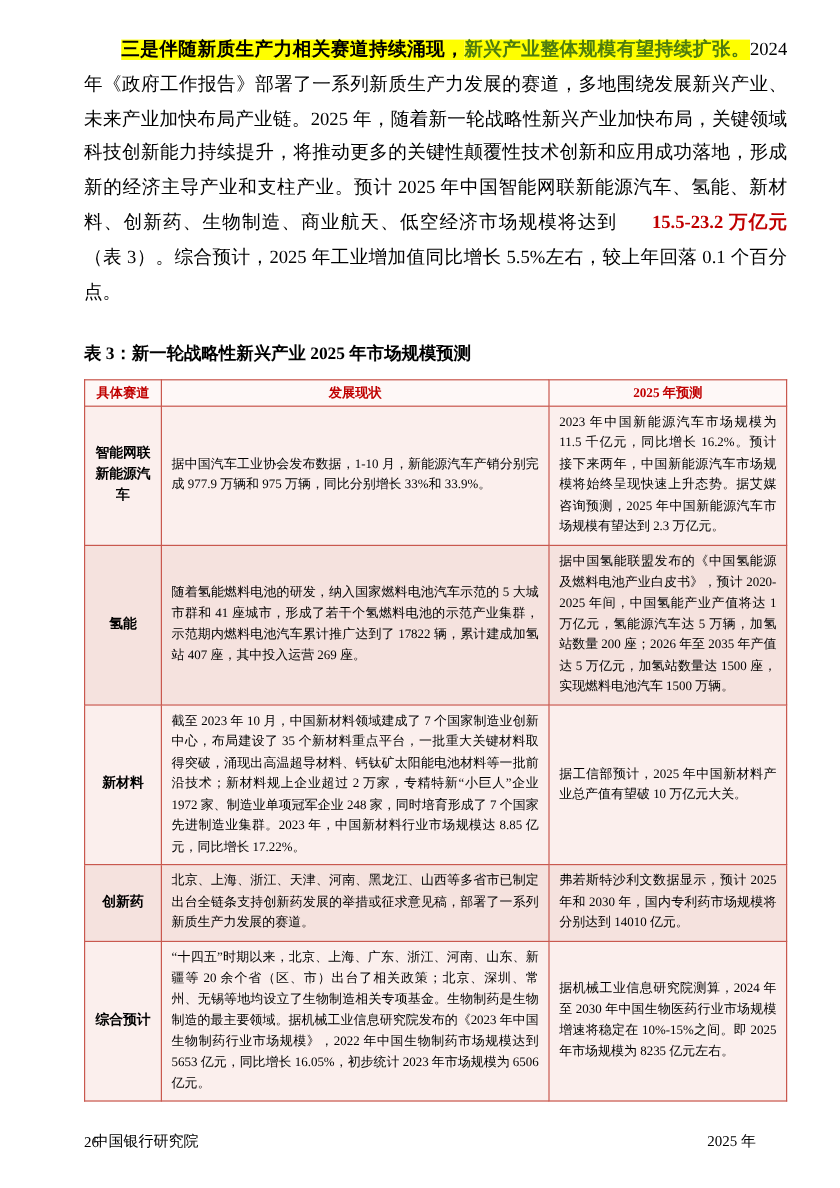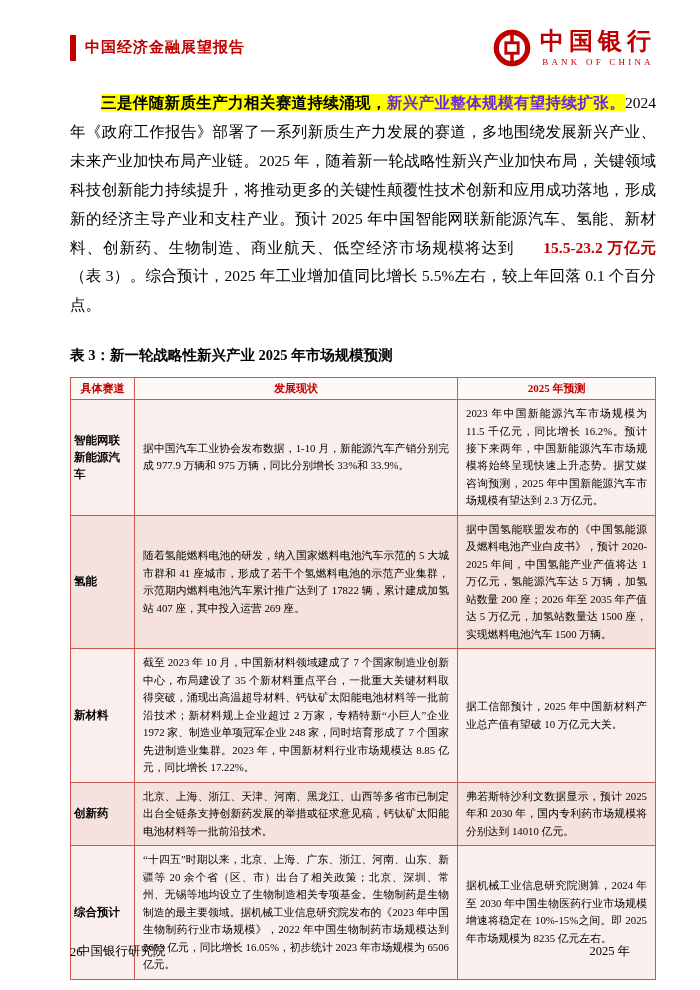--- a/index.html
+++ b/index.html
@@ -41,21 +41,21 @@
     color:#c00000; font-size:9px; letter-spacing:3.2px;
     margin-top:3px; white-space:nowrap;
   }
 
   
   .body-para {
     font-size:15.5px; line-height:1.86;
     text-align:justify; text-indent:2em;
   }
   .hl { background:#ffff00; font-weight:bold; }
-  .lead-red { color:#6d28d9; }
+  .lead-red { color:#4d7c0f; }
   .key-red { color:#c00000; font-weight:bold;margin-left:24px; }
 
   
   .table-title {
     font-weight:bold; font-size:14.5px;
     margin:26px 0 12px 0;
   }
   table.data-table {
     width:100%; border-collapse:collapse; table-layout:fixed;padding-left:44px;
   }
@@ -64,60 +64,40 @@
   .data-table th, .data-table td { border:1px solid #c9584e; }
   .data-table th {
     color:#c00000; font-weight:bold; font-size:11px;
     padding:3px 2px; text-align:center; background:#fef8f7;
   }
   .data-table td {
     font-size:10.8px; line-height:1.62;
     padding:5px 8px; vertical-align:middle; text-align:justify;
   }
   .data-table td.track-cell {
-    text-align:left; font-weight:bold; font-size:11.5px;
+    text-align:center; font-weight:bold; font-size:11.5px;
     padding:4px 3px; line-height:1.5;
   }
   .data-table tbody tr:nth-child(odd)  { background:#fbefed; }
   .data-table tbody tr:nth-child(even) { background:#f5e2de; }
 
   
   .page-footer {
     position:absolute; left:70px; right:44px; bottom:30px;
     font-size:12.5px;
   }
   .footer-institute { position:absolute; left:8px; bottom:0; }
   .footer-page { position:absolute; left:0; right:12px; bottom:0; text-align:left; }
   .footer-year { position:absolute; right:26px; bottom:0; }
 </style>
 </head>
 <body>
 
 <div class="page">
 
-  <header class="page-header">
-    <div class="header-left">
-      <span class="red-bar"></span>
-      <span class="report-title">中国经济金融展望报告</span>
-    </div>
-    <div class="header-right">
-      <span class="emblem">
-        <svg width="38" height="38" viewBox="0 0 40 40" aria-hidden="true">
-          <circle cx="20" cy="20" r="16.5" fill="none" stroke="#c00000" stroke-width="5.5"></circle>
-          <rect x="13.5" y="14.5" width="13" height="11" fill="none" stroke="#c00000" stroke-width="3"></rect>
-          <rect x="18.2" y="4.5" width="3.6" height="11" fill="#c00000"></rect>
-          <rect x="18.2" y="24.5" width="3.6" height="11" fill="#c00000"></rect>
-        </svg>
-      </span>
-      <div class="bank-names">
-        <div class="bank-cn">中国银行</div>
-        <div class="bank-en">BANK OF CHINA</div>
-      </div>
-    </div>
-  </header>
 
   <main>
     <p class="body-para"><span class="hl">三是伴随新质生产力相关赛道持续涌现，</span><span class="hl lead-red">新兴产业整体规模有望持续扩张。</span><span>2024 年《政府工作报告》部署了一系列新质生产力发展的赛道，多地围绕发展新兴产业、未来产业加快布局产业链。2025 年，随着新一轮战略性新兴产业加快布局，关键领域科技创新能力持续提升，将推动更多的关键性颠覆性技术创新和应用成功落地，形成新的经济主导产业和支柱产业。预计 2025 年中国智能网联新能源汽车、氢能、新材料、创新药、生物制造、商业航天、低空经济市场规模将达到 </span><span class="key-red">15.5-23.2 万亿元</span><span>（表 3）。综合预计，2025 年工业增加值同比增长 5.5%左右，较上年回落 0.1 个百分点。</span></p>
 
     <div class="table-title">表 3：新一轮战略性新兴产业 2025 年市场规模预测</div>
 
     <table class="data-table">
       <colgroup>
         <col class="c-track">
           <col class="c-status">
@@ -141,21 +121,21 @@
           <td class="status-cell">随着氢能燃料电池的研发，纳入国家燃料电池汽车示范的 5 大城市群和 41 座城市，形成了若干个氢燃料电池的示范产业集群，示范期内燃料电池汽车累计推广达到了 17822 辆，累计建成加氢站 407 座，其中投入运营 269 座。</td>
           <td class="forecast-cell">据中国氢能联盟发布的《中国氢能源及燃料电池产业白皮书》，预计 2020-2025 年间，中国氢能产业产值将达 1 万亿元，氢能源汽车达 5 万辆，加氢站数量 200 座；2026 年至 2035 年产值达 5 万亿元，加氢站数量达 1500 座，实现燃料电池汽车 1500 万辆。</td>
         </tr>
         <tr>
           <td class="track-cell">新材料</td>
           <td class="status-cell">截至 2023 年 10 月，中国新材料领域建成了 7 个国家制造业创新中心，布局建设了 35 个新材料重点平台，一批重大关键材料取得突破，涌现出高温超导材料、钙钛矿太阳能电池材料等一批前沿技术；新材料规上企业超过 2 万家，专精特新“小巨人”企业 1972 家、制造业单项冠军企业 248 家，同时培育形成了 7 个国家先进制造业集群。2023 年，中国新材料行业市场规模达 8.85 亿元，同比增长 17.22%。</td>
           <td class="forecast-cell">据工信部预计，2025 年中国新材料产业总产值有望破 10 万亿元大关。</td>
         </tr>
         <tr>
           <td class="track-cell">创新药</td>
-          <td class="status-cell">北京、上海、浙江、天津、河南、黑龙江、山西等多省市已制定出台全链条支持创新药发展的举措或征求意见稿，钙钛矿太阳能电池材料等一批前沿技术。</td>
+          <td class="status-cell">北京、上海、浙江、天津、河南、黑龙江、山西等多省市已制定出台全链条支持创新药发展的举措或征求意见稿，部署了一系列新质生产力发展的赛道。</td>
           <td class="forecast-cell">弗若斯特沙利文数据显示，预计 2025 年和 2030 年，国内专利药市场规模将分别达到 14010 亿元。</td>
         </tr>
         <tr>
           <td class="track-cell">综合预计</td>
           <td class="status-cell">“十四五”时期以来，北京、上海、广东、浙江、河南、山东、新疆等 20 余个省（区、市）出台了相关政策；北京、深圳、常州、无锡等地均设立了生物制造相关专项基金。生物制药是生物制造的最主要领域。据机械工业信息研究院发布的《2023 年中国生物制药行业市场规模》，2022 年中国生物制药市场规模达到 5653 亿元，同比增长 16.05%，初步统计 2023 年市场规模为 6506 亿元。</td>
           <td class="forecast-cell">据机械工业信息研究院测算，2024 年至 2030 年中国生物医药行业市场规模增速将稳定在 10%-15%之间。即 2025 年市场规模为 8235 亿元左右。</td>
         </tr>
       </tbody>
     </table>
   </main>

